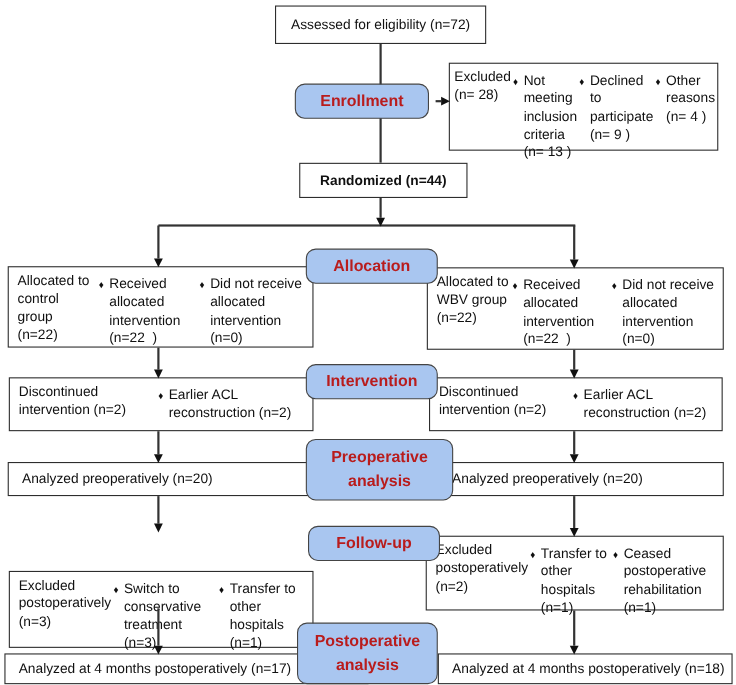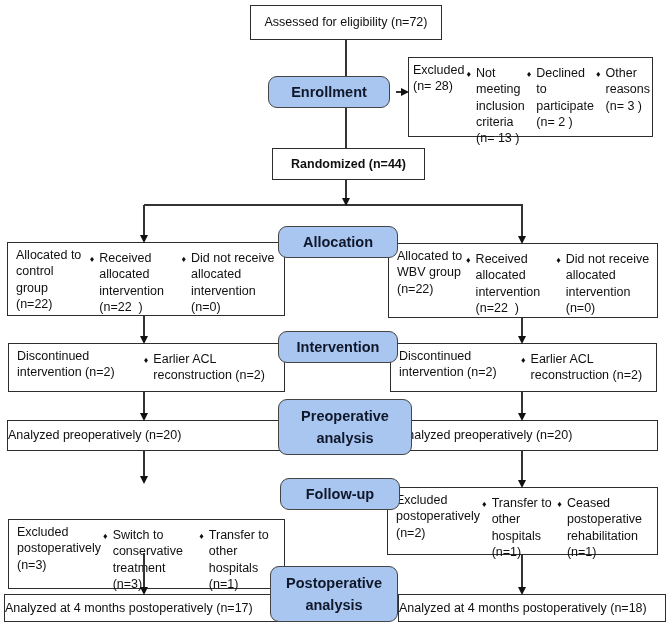--- a/index.html
+++ b/index.html
@@ -6,29 +6,29 @@
   #figure {
     position:relative; width:669px; height:623px; background:#ffffff;
     font-family:"Liberation Sans","DejaVu Sans",sans-serif; color:#101010;
     overflow:hidden;
   }
   .box {
     position:absolute; background:#ffffff; border:1.4px solid #2d2d2d;
     box-sizing:border-box; font-size:12.5px; line-height:1.3; z-index:1;
   }
   .box.center { display:flex; align-items:center; justify-content:center; text-align:center; }
-  .box.leftpad { display:flex; align-items:center; }
+  .box.leftpad { display:flex; align-items:center; padding-left:12px; }
   .box.multi { display:flex; justify-content:center; padding:4px 6px 4px 8px; }
   .box .title { white-space:pre-wrap; }
   .li { display:flex; align-items:baseline; margin-top:3px; }
   .li .marker { font-size:9px; margin:0 5px 0 2px; flex:0 0 auto; }
   .li .li-text { white-space:pre-wrap; }
   .stage {
     position:absolute; background:#A9C6F0; border:1.6px solid #444444; border-radius:9px;
-    color:#0f172a; font-weight:bold; font-size:14.5px; line-height:1.55;
+    color:#b91c1c; font-weight:bold; font-size:14.5px; line-height:1.55;
     display:flex; flex-direction:column; align-items:center; justify-content:center;
     text-align:center; z-index:3; box-sizing:border-box;
   }
   .vline { position:absolute; width:1.5px; background:#333333; z-index:0; }
   .hline { position:absolute; height:1.5px; background:#333333; z-index:0; }
   .varrow { position:absolute; width:9px; display:flex; flex-direction:column; align-items:center; z-index:2; }
   .varrow .shaft { width:1.5px; flex:1 1 auto; background:#333333; }
   .varrow .head { width:0; height:0; border-left:4.5px solid transparent; border-right:4.5px solid transparent; border-top:8px solid #111111; flex:0 0 auto; }
   .harrow { position:absolute; height:9px; display:flex; flex-direction:row; align-items:center; z-index:2; }
   .harrow .shaft { height:1.5px; flex:1 1 auto; background:#333333; }
@@ -95,25 +95,25 @@
   </div>
 
   <div class="box multi" style="left:408px; top:57px; width:245px; height:80px;">
     <div class="title">Excluded (n= 28)</div>
     <div class="li">
         <span class="marker">♦</span>
         <span class="li-text">Not meeting inclusion criteria (n= 13 )</span>
       </div>
     <div class="li">
         <span class="marker">♦</span>
-        <span class="li-text">Declined to participate (n= 2 )</span>
-      </div>
-    <div class="li">
-        <span class="marker">♦</span>
-        <span class="li-text">Other reasons (n= 3 )</span>
+        <span class="li-text">Declined to participate (n= 9 )</span>
+      </div>
+    <div class="li">
+        <span class="marker">♦</span>
+        <span class="li-text">Other reasons (n= 4 )</span>
       </div>
   </div>
 
   <div class="box center" style="left:272px; top:148px; width:153px; height:32px;font-weight:bold;">
     <span>Randomized (n=44)</span>
   </div>
 
   <div class="box multi" style="left:7px; top:242px; width:278px; height:74px;">
     <div class="title">Allocated to control group (n=22)</div>
     <div class="li">

